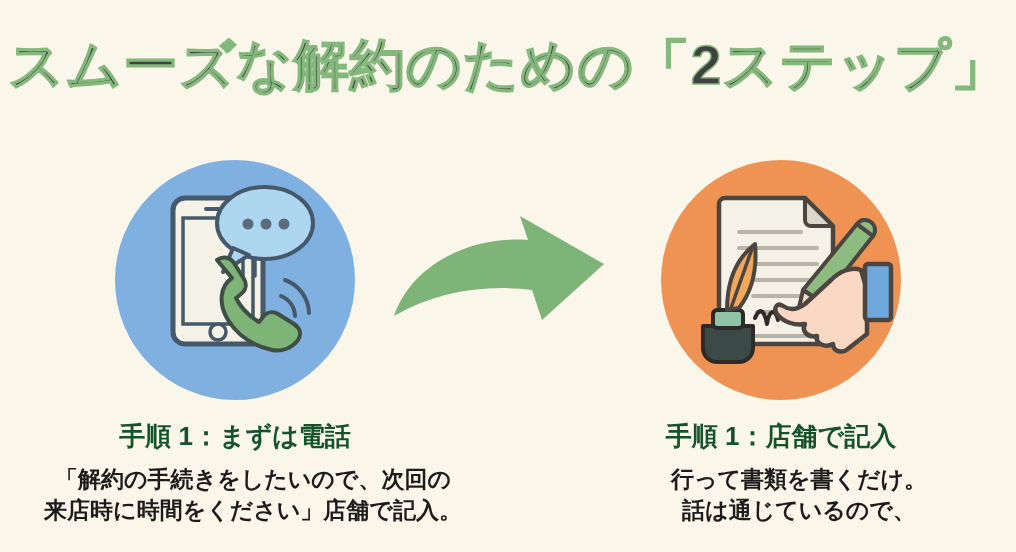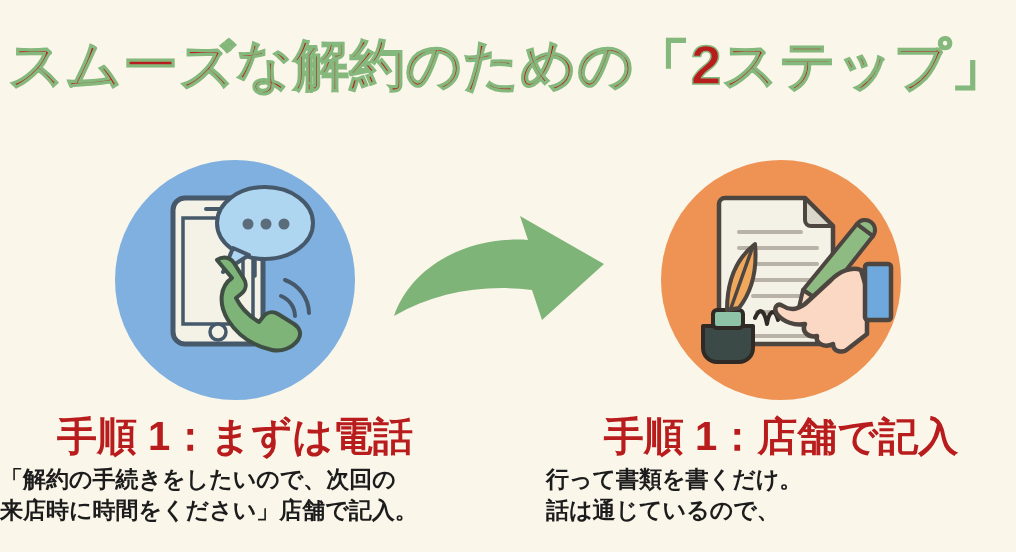--- a/index.html
+++ b/index.html
@@ -26,21 +26,21 @@
   .title {
     position: absolute;
     top: 34px;
     left: 0;
     width: 1016px;
     text-align: center;
     font-size: 55px;
     line-height: 62px;
     font-weight: 700;
     letter-spacing: 1px;
-    color: #b91c1c;
+    color: #404040;
     white-space: nowrap;
     -webkit-text-stroke: 1.5px #85b87c;
   }
 
   
   .step {
     position: absolute;
     top: 160px;
     width: 470px;
   }
@@ -65,32 +65,34 @@
     position: absolute;
     inset: 0;
     width: 240px;
     height: 240px;
   }
 
   
   .caption-head {
     margin-top: 18px;
     text-align: center;
-    font-size: 40px;
+    font-size: 26px;
     line-height: 36px;
     font-weight: 700;
-    color: #b91c1c;
+    color: #14532d;
     white-space: nowrap;
   }
   .caption-body {
     margin-top: 10px;
+    text-align: center;
     font-size: 23px;
     line-height: 31px;
     font-weight: 700;
     color: #1c1c1c;
+    padding-left: 36px;
   }
   .caption-body span { display: block; white-space: nowrap; }
 
   
   .arrow {
     position: absolute;
     left: 392px;
     top: 212px;
     width: 232px;
     height: 120px;

